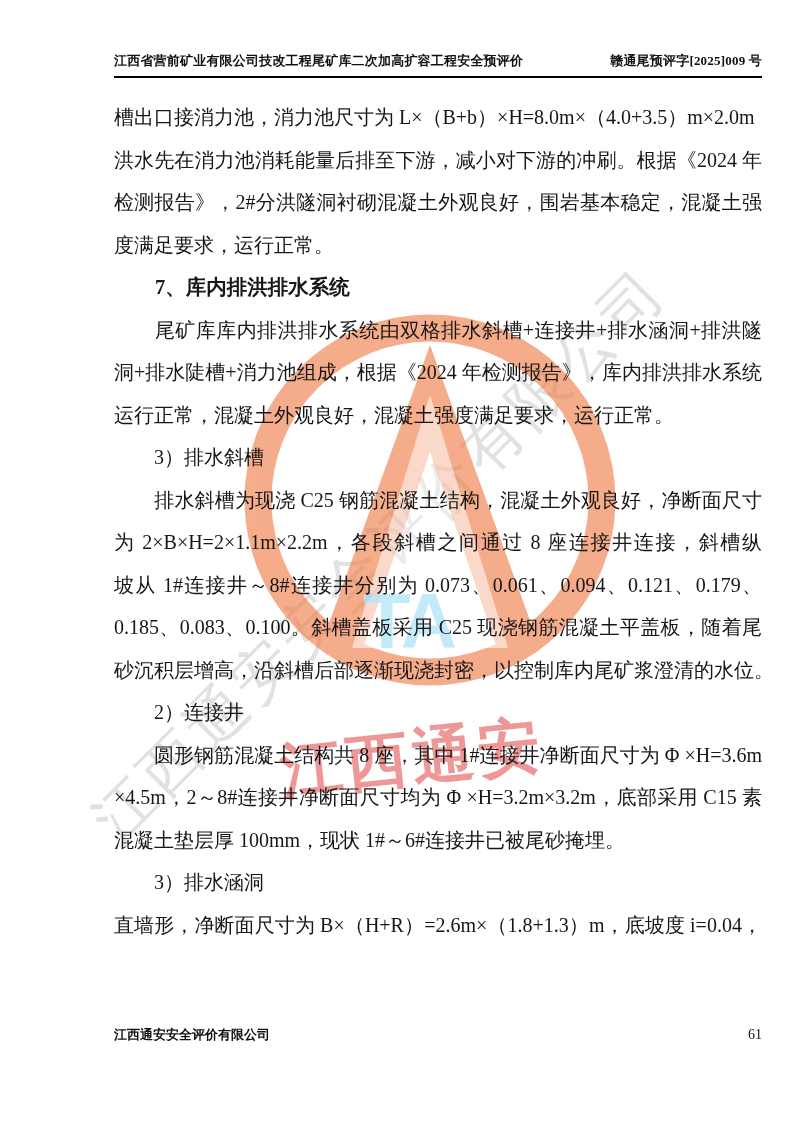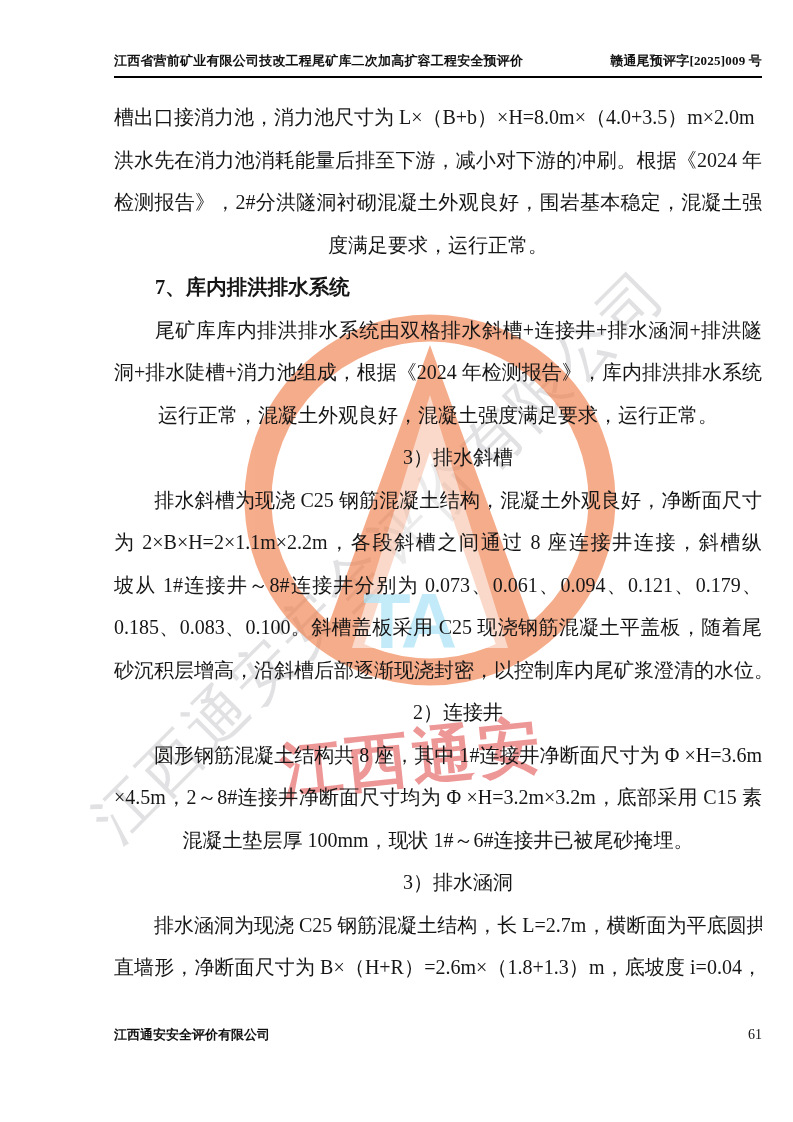--- a/index.html
+++ b/index.html
@@ -18,21 +18,21 @@
     display:flex; justify-content:space-between; align-items:flex-end;
     font-size:13px; font-weight:bold; letter-spacing:0.2px;
     border-bottom:2px solid #000; padding-bottom:6px;
   }
   .body-lines { position:absolute; left:86px; top:96px; width:648px; }
   .line {
     height:42.5px; line-height:42.5px; font-size:20px;
     overflow:hidden; white-space:nowrap; color:#161616;
   }
   .line.fill { text-align:justify; text-align-last:justify; }
-  .line.end  { text-align:center; }
+  .line.end  { text-align:left; }
   .line.heading { font-weight:bold; text-align:left; font-size:20.5px; }
   .footer {
     position:absolute; left:86px; top:1026px; width:648px;
     display:flex; justify-content:space-between; align-items:center;
     font-size:13px;
   }
   .footer .company { font-weight:bold; }
   .footer .pageno { font-size:14px; }
 </style>
 </head>
@@ -74,21 +74,20 @@
         <div class="line fill">　　排水斜槽为现浇 C25 钢筋混凝土结构，混凝土外观良好，净断面尺寸</div>
         <div class="line fill">为 2×B×H=2×1.1m×2.2m，各段斜槽之间通过 8 座连接井连接，斜槽纵</div>
         <div class="line fill">坡从 1#连接井～8#连接井分别为 0.073、0.061、0.094、0.121、0.179、</div>
         <div class="line fill">0.185、0.083、0.100。斜槽盖板采用 C25 现浇钢筋混凝土平盖板，随着尾</div>
         <div class="line fill">砂沉积层增高，沿斜槽后部逐渐现浇封密，以控制库内尾矿浆澄清的水位。</div>
         <div class="line end">　　2）连接井</div>
         <div class="line fill">　　圆形钢筋混凝土结构共 8 座，其中 1#连接井净断面尺寸为 Φ ×H=3.6m</div>
         <div class="line fill">×4.5m，2～8#连接井净断面尺寸均为 Φ ×H=3.2m×3.2m，底部采用 C15 素</div>
         <div class="line end">混凝土垫层厚 100mm，现状 1#～6#连接井已被尾砂掩埋。</div>
         <div class="line end">　　3）排水涵洞</div>
-        <div class="line fill">　　排水涵洞为现浇 C25 钢筋混凝土结构，长 L=2.7m，横断面为平底圆拱</div>
         <div class="line fill">直墙形，净断面尺寸为 B×（H+R）=2.6m×（1.8+1.3）m，底坡度 i=0.04，</div>
       </div>
 
     <div class="footer">
       <span class="company">江西通安安全评价有限公司</span>
       <span class="pageno">61</span>
     </div>
 
   </div>
 </div>

